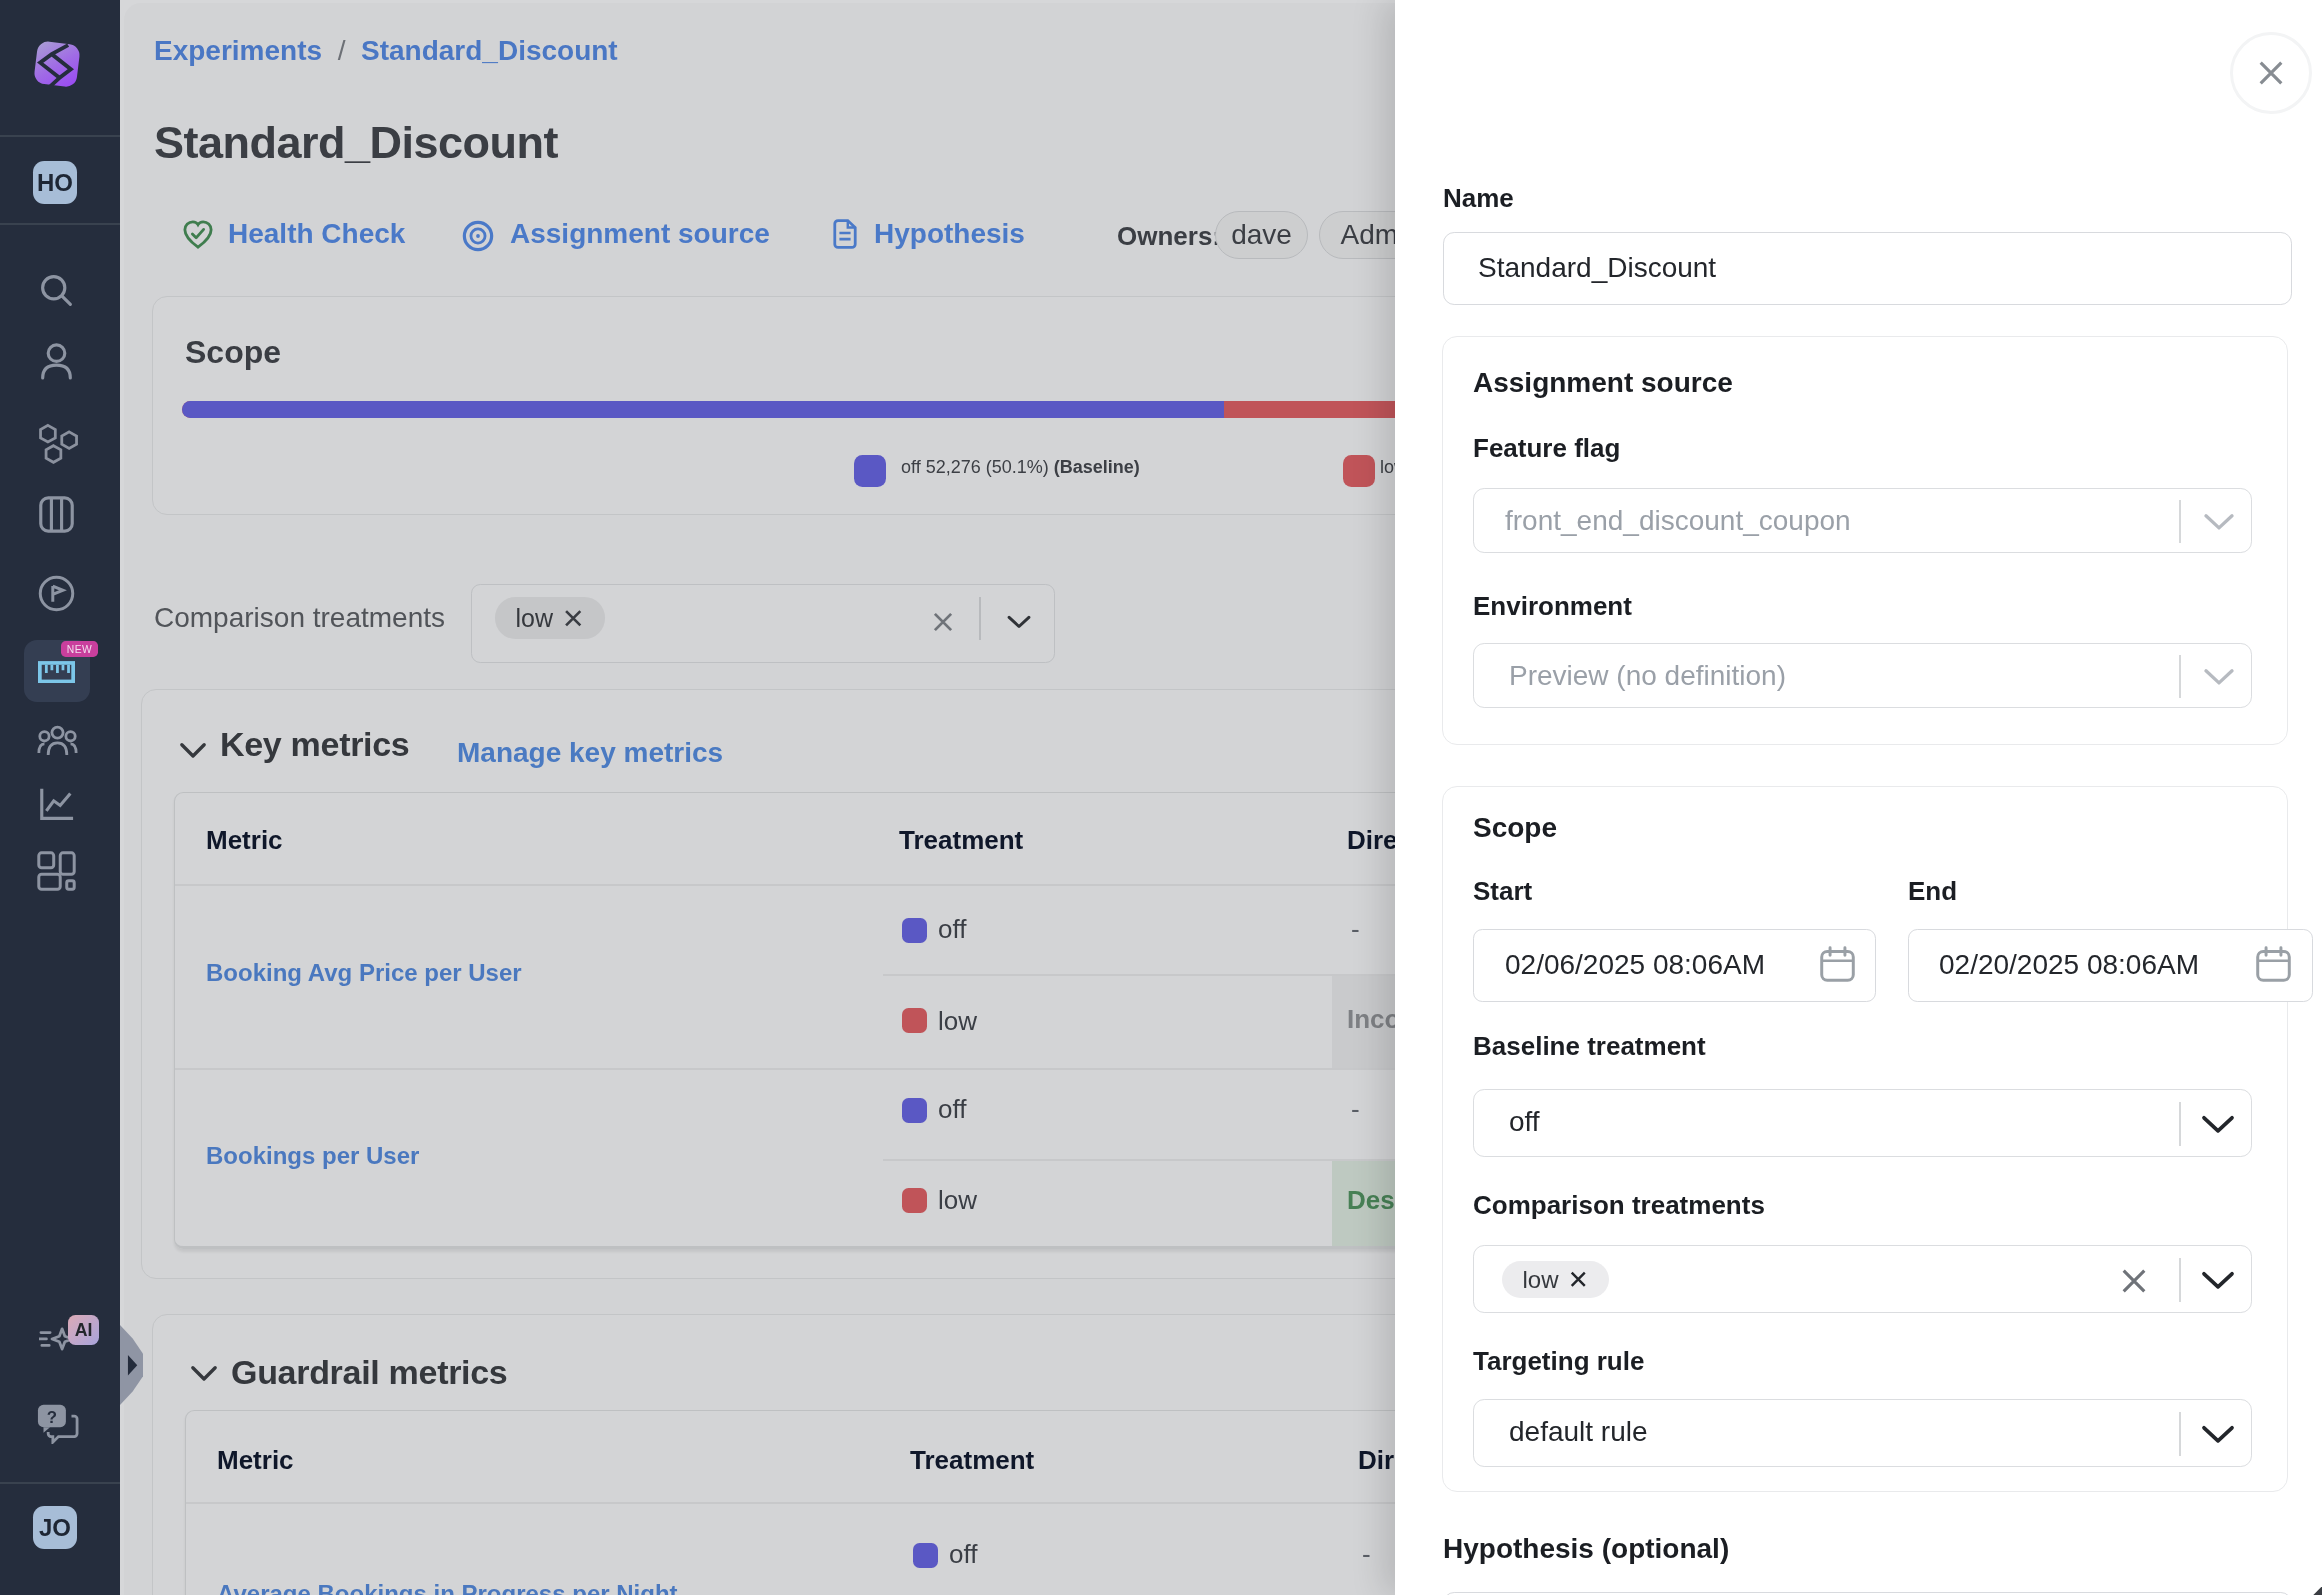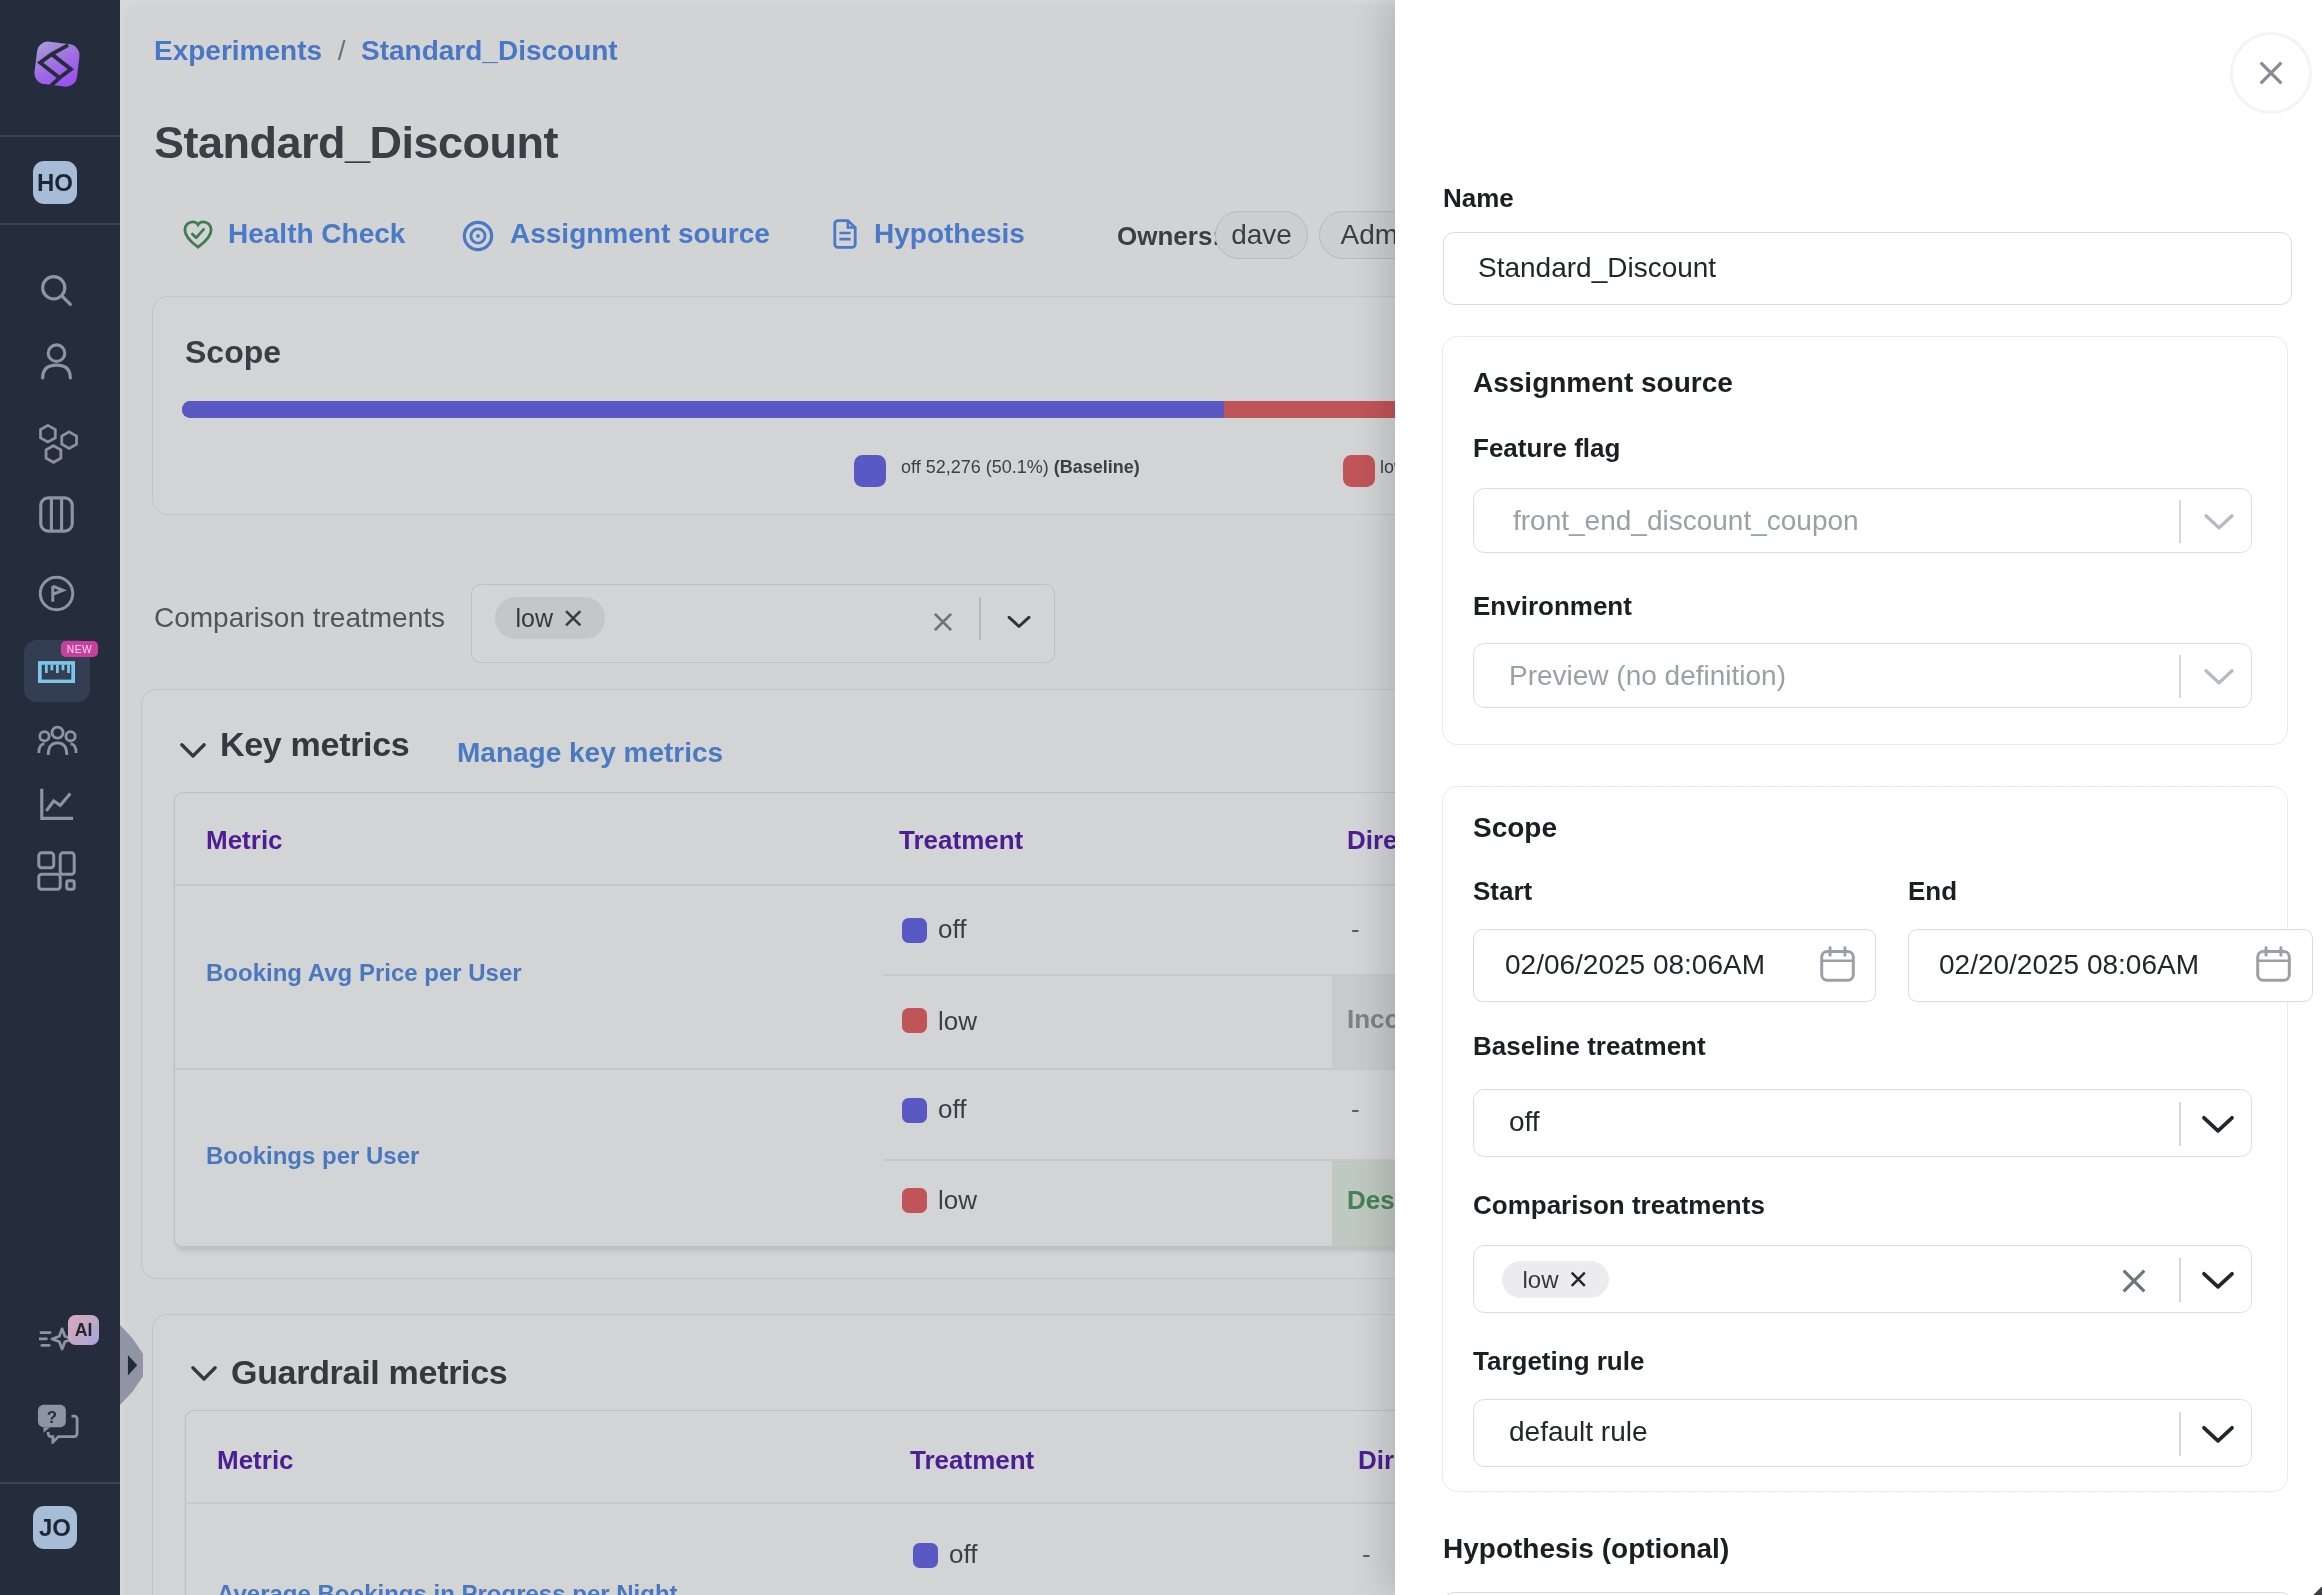--- a/index.html
+++ b/index.html
@@ -26,21 +26,21 @@
 .box{position:absolute;background:#d3d4d6;border:1.9px solid #c3c5c7;border-radius:15px}
 #pbar{position:absolute;left:29px;top:104px;height:17px;width:2088px;border-radius:8.4px;background:#c05459;overflow:hidden}
 #pbarfill{position:absolute;left:0;top:0;height:17px;width:1042px;background:#5a58c4}
 .sq{position:absolute;width:32px;height:32px;border-radius:8.4px}
 .purple{background:#5a58c4}
 .red{background:#c05459}
 .legtxt{font-size:18px;color:#3c3f45}
 #compsel{position:absolute;left:351px;top:584px;width:584px;height:79px;background:#d3d4d6;border:1.9px solid #bec0c3;border-radius:9.3px}
 .chip{position:absolute;background:#c5c6c8;border-radius:20.5px;color:#35383d;font-size:24px;display:flex;align-items:center;gap:9.3px;padding:0 20.5px;height:37px}
 .tbl{position:absolute;left:32px;right:-112px;border:1.9px solid #bec0c2;border-radius:9.3px;border-bottom-width:3.7px;box-shadow:0 2.8px 2.8px rgba(0,0,0,.07)}
-.th{font-size:26px;font-weight:bold;color:#4c1d95}
+.th{font-size:26px;font-weight:bold;color:#0f172a}
 .td{font-size:26px;color:#3a3e45}
 .mlink{font-size:24px;font-weight:bold;color:#4a78bf}
 .hr{position:absolute;height:1.9px;background:#c7c8ca}
 .tsq{position:absolute;width:25px;height:25px;border-radius:6.5px}
 .sect{font-size:34px;font-weight:bold;color:#35383d;letter-spacing:-0.3px}
 
 #drawer{position:absolute;left:1395px;top:0;width:928px;height:1595px;background:#fff;box-shadow:-11.2px 0 32px rgba(0,0,0,.14)}
 .dlabel{font-size:26px;font-weight:bold;color:#1b1e23}
 .dinput{position:absolute;border:1.9px solid #d8dade;border-radius:11.2px;background:#fff}
 .dcard{position:absolute;left:47px;width:846px;border:1.9px solid #e9eaec;border-radius:15px;background:#fff}
@@ -235,21 +235,21 @@
     <svg class="abs" style="left:861px;top:58px" width="30" height="30" viewBox="0 0 32 32" stroke="#878c92" stroke-width="3.4">
         <path d="M5 5 L27 27 M27 5 L5 27"></path>
       </svg>
     <div class="abs dlabel" style="left:48px;top:183px">Name</div>
     <div class="dinput" style="left:48px;top:232px;width:849px;height:73px"></div>
     <div class="abs dtxt" style="left:83px;top:252px">Standard_Discount</div>
     <div class="dcard" style="top:336px;height:409px"></div>
     <div class="abs dlabel" style="left:78px;top:367px;font-size:28px">Assignment source</div>
     <div class="abs dlabel" style="left:78px;top:433px">Feature flag</div>
     <div class="dsel" style="left:78px;top:488px;width:779px;height:65px">
-      <div class="abs dgrey" style="left:39px;top:16px">front_end_discount_coupon</div>
+      <div class="abs dgrey" style="left:31px;top:16px">front_end_discount_coupon</div>
       <div class="vline" style="left:705px;top:11.2px;height:43px"></div>
       <svg class="abs" style="left:729px;top:24px" width="32" height="18.6" viewBox="0 0 34 20" fill="none" stroke="#b6bac0" stroke-width="3.6">
           <path d="M3 3 L17 16 L31 3" stroke-linecap="round" stroke-linejoin="round"></path>
         </svg>
     </div>
     <div class="abs dlabel" style="left:78px;top:591px">Environment</div>
     <div class="dsel" style="left:78px;top:643px;width:779px;height:65px">
       <div class="abs dgrey" style="left:35px;top:16px">Preview (no definition)</div>
       <div class="vline" style="left:705px;top:11.2px;height:43px"></div>
       <svg class="abs" style="left:729px;top:24px" width="32" height="18.6" viewBox="0 0 34 20" fill="none" stroke="#b6bac0" stroke-width="3.6">

